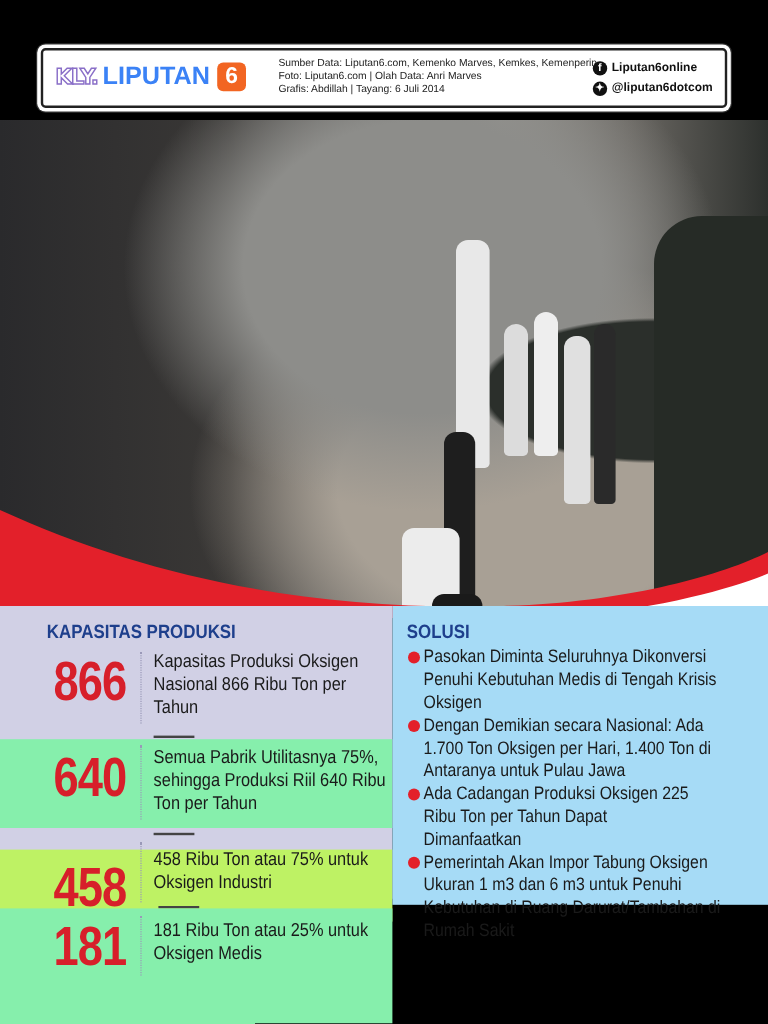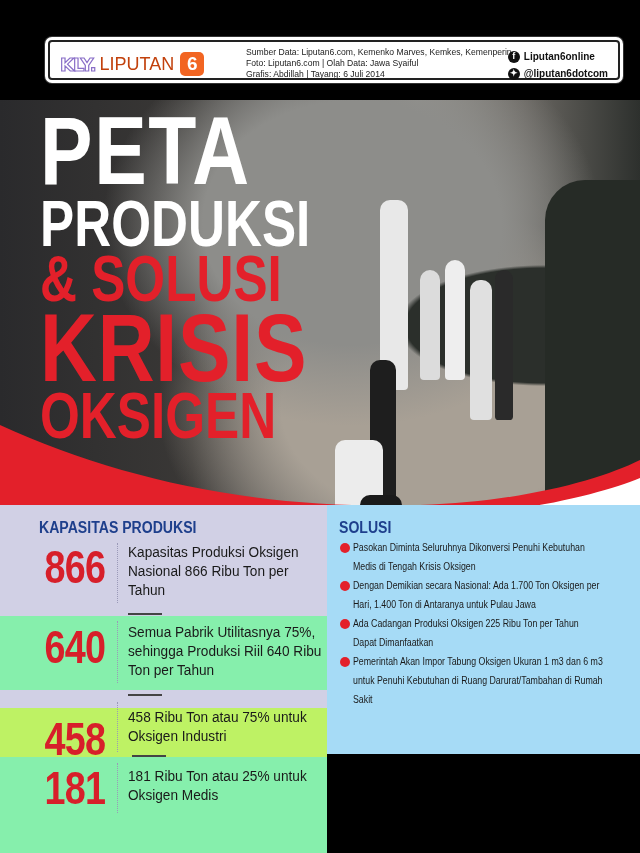--- a/index.html
+++ b/index.html
@@ -1,21 +1,21 @@
 <!DOCTYPE html>
 <html><head>
 <meta charset="utf-8">
 <style>
 *{box-sizing:border-box;margin:0;padding:0}
 body{width:640px;height:853px;overflow:hidden;background:#000;font-family:"Liberation Sans",sans-serif;position:relative}
 .topbar{position:absolute;left:0;top:0;width:640px;height:100px;background:#000}
-.banner{position:absolute;left:48px;top:40px;width:572px;height:40px;background:#fff;border:2px solid #222;border-radius:4px;box-shadow:0 0 0 3px #fff,0 0 0 4px #333}
+.banner{position:absolute;left:34px;top:40px;width:572px;height:50px;background:#fff;border:2px solid #222;border-radius:4px;box-shadow:0 0 0 3px #fff,0 0 0 4px #333}
 .logo{position:absolute;left:10px;top:10px;display:flex;align-items:center;gap:4px}
 .kly{font-family:"DejaVu Sans",sans-serif;font-weight:bold;font-size:18px;color:transparent;-webkit-text-stroke:1.2px #8a6fc8;letter-spacing:-1px}
-.lip{font-weight:normal;font-size:18px;color:#c2410c;letter-spacing:0}
+.lip{font-weight:bold;font-size:21px;color:#3b82f6;letter-spacing:0}
 .six{display:inline-flex;width:24px;height:24px;background:#f26522;color:#fff;border-radius:5px;align-items:center;justify-content:center;font-weight:bold;font-size:19px;margin-left:2px}
 .credits{position:absolute;left:196px;top:5px;font-size:8.6px;line-height:11px;color:#222;font-family:"Liberation Sans",sans-serif}
 .social{position:absolute;right:10px;top:6px;font-size:10px;font-weight:bold;color:#111;line-height:17px}
 .social div{display:flex;align-items:center;gap:4px;justify-content:flex-start}
 .sic{display:inline-flex;width:12px;height:12px;border-radius:50%;background:#111;color:#fff;font-size:9px;align-items:center;justify-content:center;font-weight:bold}
 .hero{position:absolute;left:0;top:100px;width:640px;height:410px;overflow:hidden;
 background:
 radial-gradient(ellipse at 85% 55%,#2b2f2b 0 18%,transparent 19%),
 radial-gradient(ellipse at 55% 30%,#8d8d8a 0 30%,transparent 50%),
 radial-gradient(ellipse at 68% 75%,#a8a095 0 25%,transparent 45%),
@@ -33,37 +33,37 @@
 .sec-h{font-weight:bold;color:#1e3f8c;font-size:16px;transform:scaleX(0.88);transform-origin:left}
 .kh{position:absolute;left:39px;top:14px}
 .stat{position:absolute;left:0;width:327px;display:flex}
 .stat.shade{background:#86efac}
 .num{width:110px;text-align:right;padding-right:6px;font-weight:bold;color:#d71f2a;font-size:46px;transform:scaleX(0.82);transform-origin:right;letter-spacing:-1px}
 .divv{position:absolute;left:117px;border-left:1px dotted #9a99b8}
 .desc{position:absolute;left:128px;font-size:15.5px;line-height:19px;color:#1a1a1a;transform:scaleX(0.88);transform-origin:left;width:220px}
 .sep{position:absolute;height:2px;background:#444;width:34px}
 .sh{position:absolute;left:12px;top:14px}
 .bullets{position:absolute;left:12px;top:33px;width:300px}
-.bl{position:relative;padding-left:14px;font-size:10px;line-height:19px;color:#1a1a1a;margin-bottom:0}
+.bl{position:relative;padding-left:14px;font-size:15px;line-height:19px;color:#1a1a1a;margin-bottom:0}
 .bl .dot{position:absolute;left:1px;top:5px;width:10px;height:10px;border-radius:50%;background:#e3202a}
 .bl .tx{display:block;transform:scaleX(0.88);transform-origin:left;width:330px}
 </style>
 </head>
 <body>
 
 <div class="topbar">
   <div class="banner">
     <div class="logo">
       <span class="kly">KLY.</span>
       <span class="lip">LIPUTAN</span>
       <span class="six">6</span>
     </div>
     <div class="credits">
       <div>Sumber Data: Liputan6.com, Kemenko Marves, Kemkes, Kemenperin</div>
-      <div>Foto: Liputan6.com | Olah Data: Jawa Syaiful</div>
+      <div>Foto: Liputan6.com | Olah Data: Anri Marves</div>
       <div>Grafis: Abdillah | Tayang: 6 Juli 2014</div>
     </div>
     <div class="social">
       <div>
         <span class="sic">f</span>
         <span>Liputan6online</span>
       </div>
       <div>
         <span class="sic">✦</span>
         <span>@liputan6dotcom</span>
@@ -78,27 +78,20 @@
   <div class="cyl" style="left:420px;top:170px;width:20px;height:110px;background:#dcdcdc"></div>
   <div class="cyl" style="left:445px;top:160px;width:20px;height:120px;background:#eee"></div>
   <div class="cyl" style="left:470px;top:180px;width:22px;height:140px;background:#e0e0e0"></div>
   <div class="cyl" style="left:495px;top:170px;width:18px;height:150px;background:#2a2a2a"></div>
   <div class="cyl" style="left:370px;top:260px;width:26px;height:160px;background:#1e1e1e"></div>
   <div class="cyl" style="left:335px;top:340px;width:48px;height:100px;background:#ececec"></div>
 
   <div class="cyl" style="left:360px;top:395px;width:42px;height:100px;background:#1a1a1a"></div>
   <div class="cyl" style="left:545px;top:80px;width:95px;height:330px;background:#262b26;border-radius:40px 0 0 0"></div>
 
-  <div class="title">
-    <div class="t1">PETA</div>
-    <div class="t2">PRODUKSI</div>
-    <div class="t3">&amp; SOLUSI</div>
-    <div class="t4">KRISIS</div>
-    <div class="t5">OKSIGEN</div>
-  </div>
 </div>
 
 <svg class="wave" viewBox="0 0 640 95" preserveAspectRatio="none">
   <path d="M0,5 C120,60 260,90 420,85 C520,82 600,60 640,40 L640,95 L0,95 Z" fill="#e3202a"></path>
   <path d="M470,95 C560,85 610,70 640,58 L640,95 Z" fill="#ffffff"></path>
 </svg>
 
 <div class="left">
   <div class="sec-h kh">KAPASITAS PRODUKSI</div>
 

